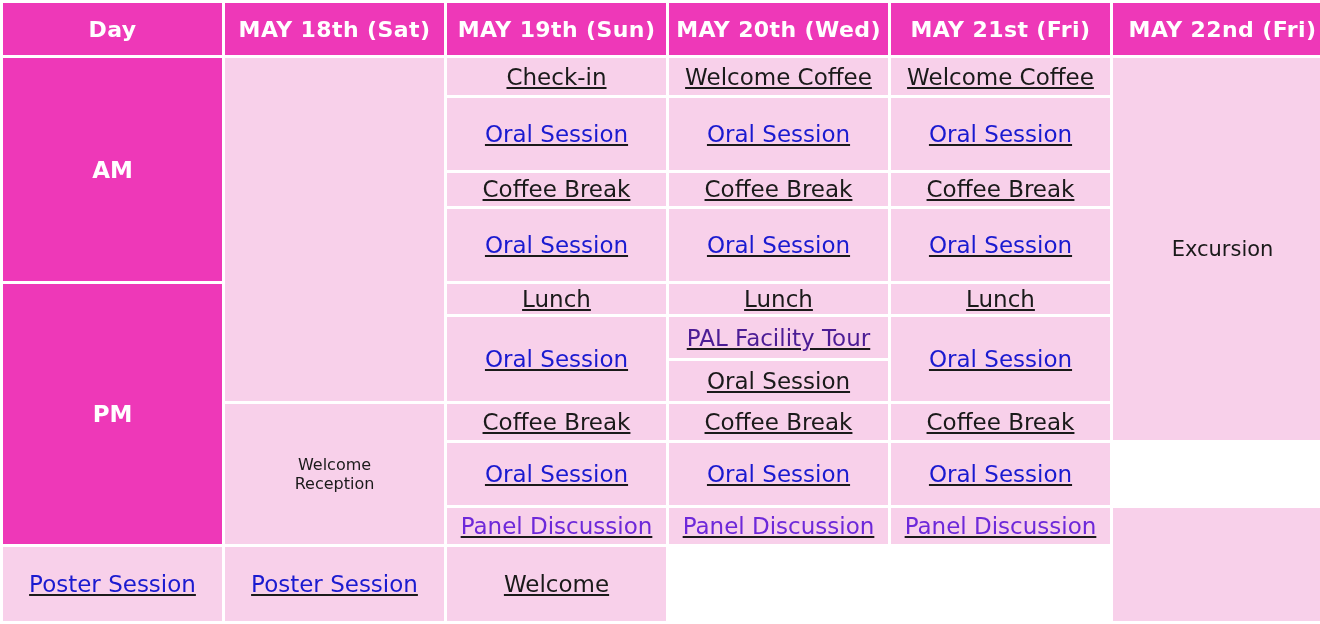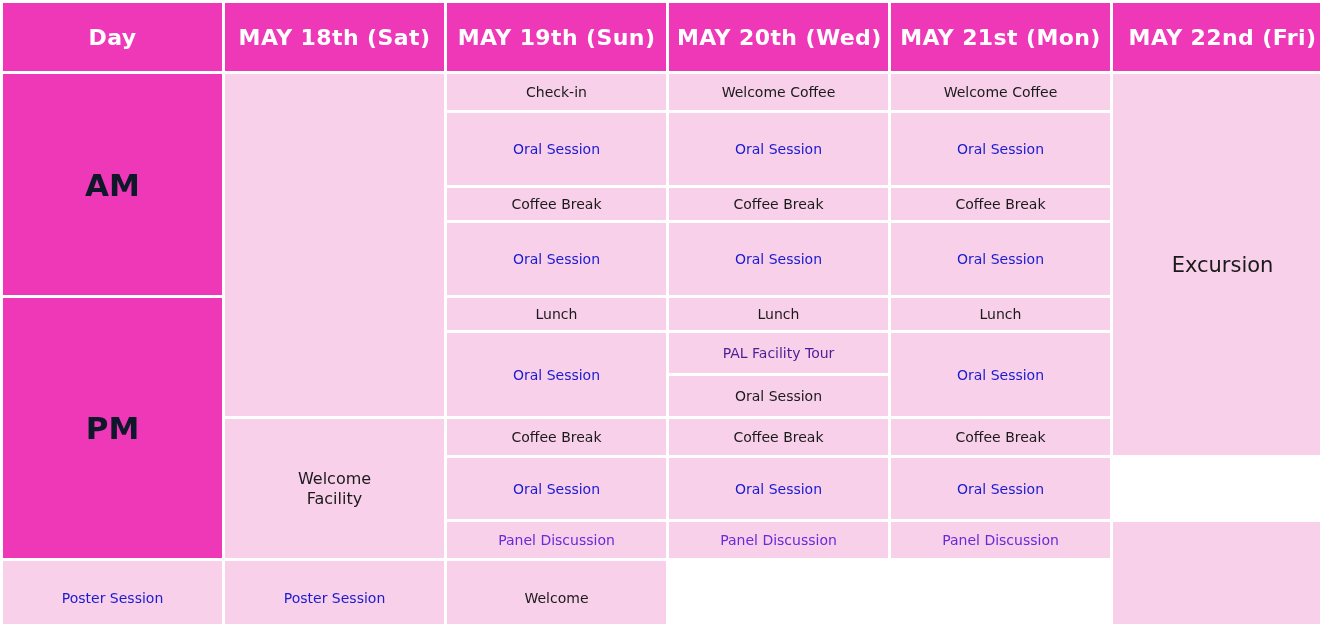--- a/index.html
+++ b/index.html
@@ -26,51 +26,52 @@
     border-collapse: separate;
     border-spacing: 3px;
     width: 1320px;
     height: 624px;
     table-layout: fixed;
     background: #ffffff;
   }
 
   table.schedule td,
   table.schedule th {
-    padding: 8px;
+    padding: 0;
     margin: 8px;
     text-align: center;
     vertical-align: middle;
     overflow: hidden;
     white-space: nowrap;
   }
 
   
   th.hdr {
     background: #ee38b8;
     color: #ffffff;
     font-weight: bold;
     font-size: 22px;
     letter-spacing: 0.4px;
     height: 52px;
   }
 
   
   td.daylabel {
     background: #ee38b8;
-    color: #0f172a;
+    color: #ffffff;
     font-weight: bold;
-    font-size: 31px;
+    font-size: 23px;
   }
 
   
   td.cell {
     background: #f8d0ea;
     color: #1a1a1a;
-    font-size: 14px;
+    font-size: 23px;
+    text-decoration: underline;
   }
 
   td.blank {
     background: #f8d0ea;
   }
 
   
   .t-blue   { color: #1a1ad0; }
   .t-red    { color: #4c1d95; }
   .t-cyan   { color: #6d28d9; }
@@ -93,21 +94,21 @@
       <col style="width:219px">
       <col style="width:219px">
     </colgroup>
 
     <tbody>
         <tr>
       <th class="hdr">Day</th>
       <th class="hdr">MAY 18th  (Sat)</th>
       <th class="hdr">MAY 19th  (Sun)</th>
       <th class="hdr">MAY 20th  (Wed)</th>
-      <th class="hdr">MAY 21st  (Mon)</th>
+      <th class="hdr">MAY 21st  (Fri)</th>
       <th class="hdr">MAY 22nd  (Fri)</th>
     </tr>
 
     <tr style="height:36px">
       <td class="daylabel" rowspan="4">AM</td>
       <td class="blank" rowspan="7"></td>
       <td class="cell">
         <span class="cell-text t-black">Check-in</span>
       </td>
       <td class="cell">
@@ -184,21 +185,21 @@
 
     <tr style="height:40px">
       <td class="cell">
         <span class="cell-text t-black">Oral Session</span>
       </td>
     </tr>
 
     <tr style="height:36px">
       <td class="blank" rowspan="3">
         <span class="cell-text t-black two-line">Welcome</span>
-        <span class="cell-text t-black two-line">Facility</span>
+        <span class="cell-text t-black two-line">Reception</span>
       </td>
       <td class="cell">
         <span class="cell-text t-black">Coffee Break</span>
       </td>
       <td class="cell">
         <span class="cell-text t-black">Coffee Break</span>
       </td>
       <td class="cell">
         <span class="cell-text t-black">Coffee Break</span>
       </td>

